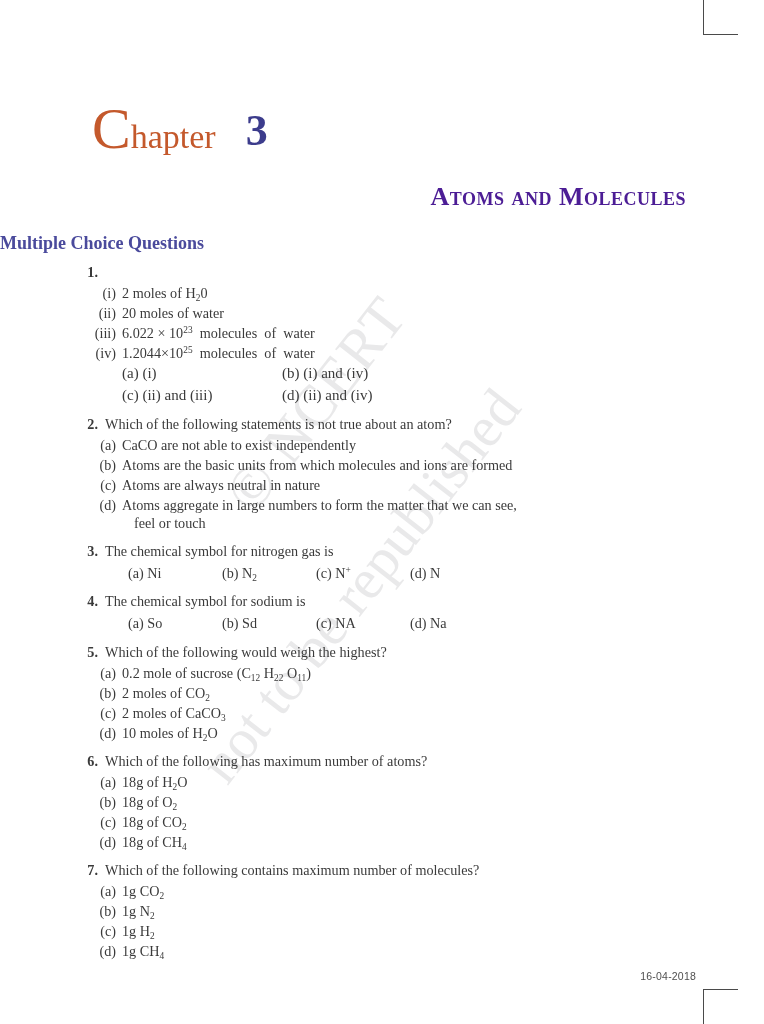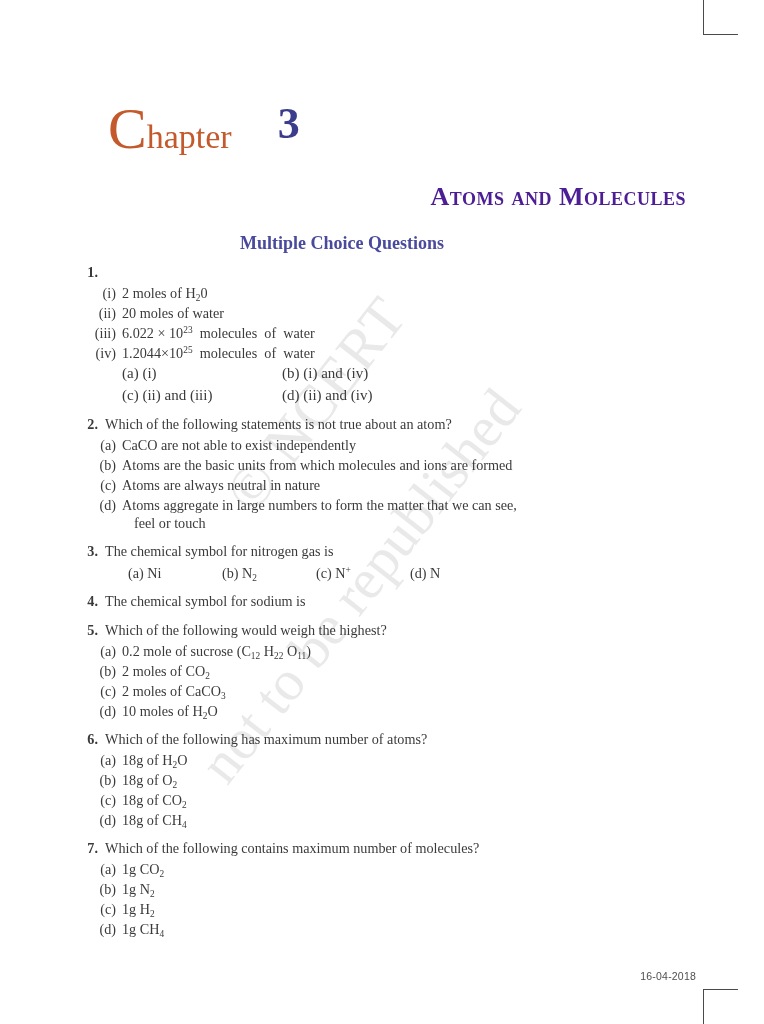--- a/index.html
+++ b/index.html
@@ -66,25 +66,24 @@
 
   
   .content {
     position: relative;
     z-index: 2;
   }
 
   
   .chapter-line {
     position: absolute;
-    left: 108px;
+    left: 92px;
     top: 100px;
     display: flex;
-    align-items: flex-start;
-    gap: 16px;
+    align-items: center;
   }
   .chapter-word {
     color: #c4592c;
     font-family: "Liberation Serif", "DejaVu Serif", serif;
     font-size: 34px;
     line-height: 1;
   }
   .chapter-word .drop {
     font-size: 58px;
     line-height: 1;
@@ -111,21 +110,20 @@
     font-variant: small-caps;
     letter-spacing: 0.5px;
     white-space: nowrap;
   }
 
   .section-title {
     position: absolute;
     left: 0;
     right: 0;
     top: 233px;
-    text-align: center;
     color: #4a4a9c;
     font-family: "Liberation Serif", "DejaVu Serif", serif;
     font-weight: bold;
     font-size: 18px;
     padding-right: 80px;
   }
 
   
   .questions {
     position: absolute;
@@ -330,20 +328,26 @@
             <span class="cell">(b) N<sub>2</sub></span>
             <span class="cell">(c) N<sup>+</sup></span>
             <span class="cell">(d) N</span>
           </div>
         </div>
         <div class="q-block">
           <div class="q-head">
             <span class="q-num">4.</span>
             <span class="q-text">The chemical symbol for sodium is</span>
           </div>
+          <div class="opt-4col">
+            <span class="cell">(a)  So</span>
+            <span class="cell">(b) Sd</span>
+            <span class="cell">(c) NA</span>
+            <span class="cell">(d) Na</span>
+          </div>
         </div>
         <div class="q-block">
           <div class="q-head">
             <span class="q-num">5.</span>
             <span class="q-text">Which of the following would weigh the highest?</span>
           </div>
           <div class="opt-row opt-stack">
             <span class="opt-label">(a)</span>
             <span class="opt-body">0.2 mole of sucrose (C<sub>12</sub> H<sub>22</sub> O<sub>11</sub>)</span>
           </div>

